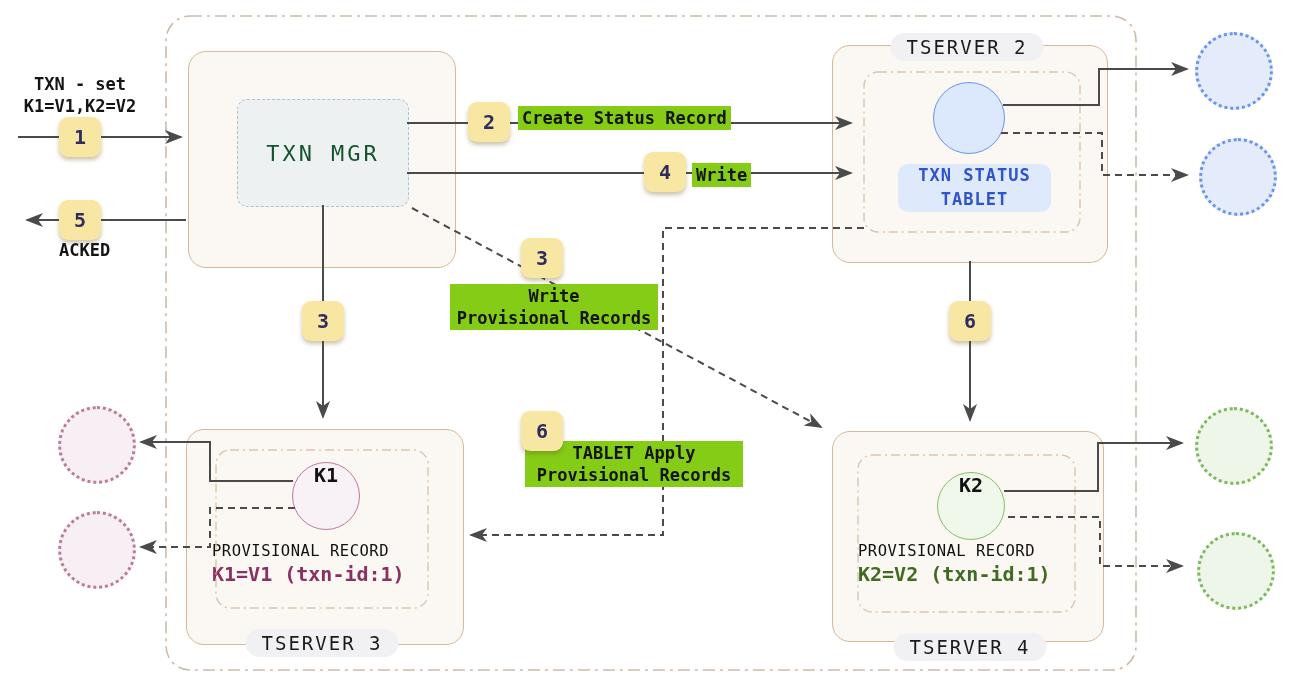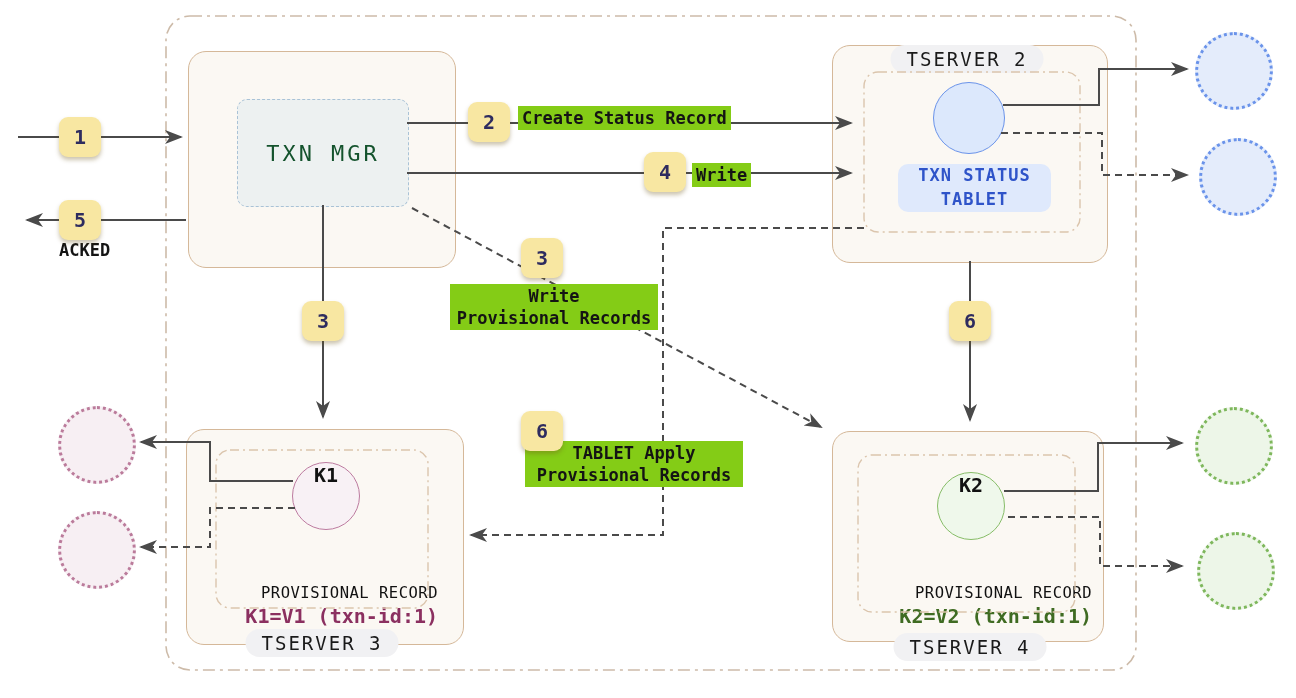--- a/index.html
+++ b/index.html
@@ -52,21 +52,21 @@
     font-size:20px;font-weight:bold;color:#2e2c5f;
     box-shadow:0 3px 4px rgba(110,85,25,.35);
   }
   .lbl{
     position:absolute;z-index:9;font-weight:bold;font-size:17px;color:#141414;
     white-space:nowrap;line-height:1.3;
   }
   .lbl.bg{background:#84cc16;padding:1px 4px;}
   .lbl.center{text-align:center;}
   .record{
-    position:absolute;z-index:3;text-align:right;line-height:1.3;margin-top:42px;
+    position:absolute;z-index:3;text-align:left;line-height:1.3;
   }
   .record .r-title{font-size:15.5px;letter-spacing:.5px;color:#111;}
   .record .r-value{font-size:20px;font-weight:bold;}
   .r-value.k1{color:#8b3060;}
   .r-value.k2{color:#3f6b22;}
 </style>
 </head>
 <body>
 
 <div id="canvas">
@@ -103,21 +103,21 @@
 
     <g stroke="#4a4a4a" stroke-width="2" fill="none" stroke-dasharray="7 5">
       <path d="M412 208 L821 427" marker-end="url(#ah)"></path>
       <path d="M1001 133 H1102 V175 H1187" marker-end="url(#ah)"></path>
       <path d="M295 508 H210 V547 H141" marker-end="url(#ah)"></path>
       <path d="M1008 517 H1100 V566 H1182" marker-end="url(#ah)"></path>
       <path d="M864 228 H663 V535 H471" marker-end="url(#ah)"></path>
     </g>
   </svg>
 
-  <div class="pill" style="left:967px;top:33px;margin-top:12px;">TSERVER 2</div>
+  <div class="pill" style="left:967px;top:33px;">TSERVER 2</div>
   <div class="pill" style="left:322px;top:629px;">TSERVER 3</div>
   <div class="pill" style="left:970px;top:633px;">TSERVER 4</div>
 
   <div class="txnmgr">
     <span>TXN MGR</span>
   </div>
 
   <div class="circle status-circle"></div>
   <div class="tablet">
     <span>TXN STATUS</span>
@@ -149,20 +149,24 @@
 
   <div class="badge" style="left:59px;top:117px;">1</div>
   <div class="badge" style="left:468px;top:102px;">2</div>
   <div class="badge" style="left:302px;top:301px;">3</div>
   <div class="badge" style="left:521px;top:238px;">3</div>
   <div class="badge" style="left:644px;top:152px;">4</div>
   <div class="badge" style="left:59px;top:200px;">5</div>
   <div class="badge" style="left:949px;top:301px;">6</div>
   <div class="badge" style="left:521px;top:411px;">6</div>
 
+  <div class="lbl center" style="left:5px;top:73px;width:150px;">
+    <div>TXN - set</div>
+    <div>K1=V1,K2=V2</div>
+  </div>
   <div class="lbl" style="left:59px;top:239px;">ACKED</div>
   <div class="lbl bg" style="left:518px;top:106px;">Create Status Record</div>
   <div class="lbl bg" style="left:692px;top:163px;">Write</div>
   <div class="lbl center bg" style="left:450px;top:284px;width:200px;">
     <div>Write</div>
     <div>Provisional Records</div>
   </div>
   <div class="lbl center bg" style="left:525px;top:441px;width:210px;">
     <div>TABLET Apply</div>
     <div>Provisional Records</div>

